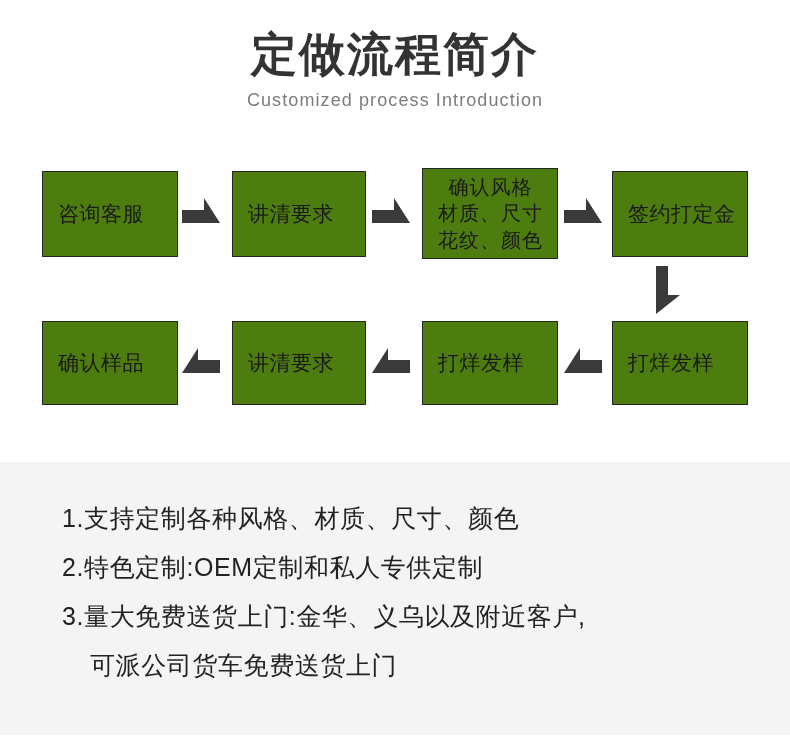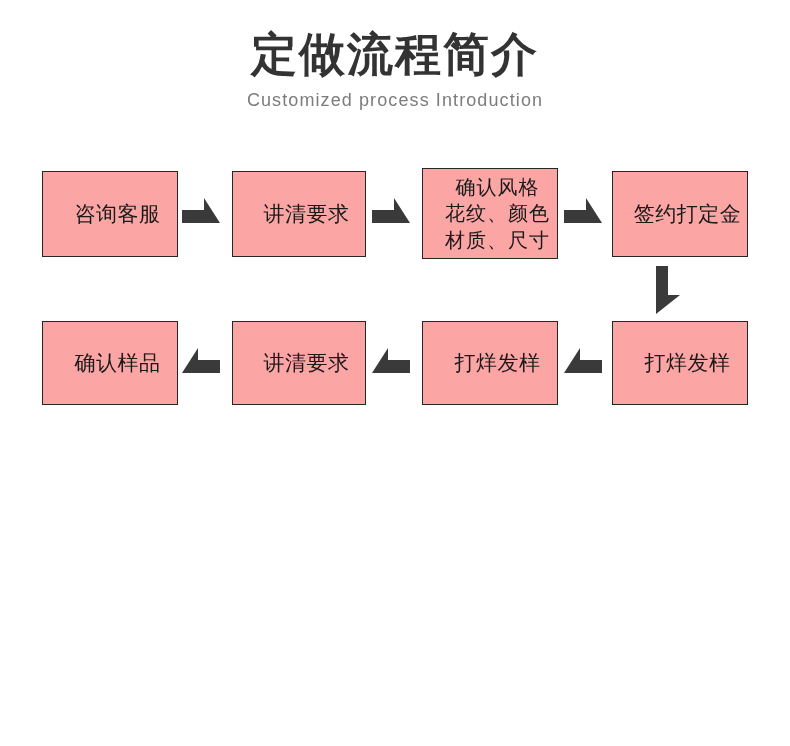--- a/index.html
+++ b/index.html
@@ -54,25 +54,25 @@
     position: absolute;
     left: 0;
     top: 0;
     width: 790px;
     height: 462px;
   }
   .box {
     position: absolute;
     box-sizing: border-box;
     border: 1.6px solid #262626;
-    background: #fca5a5;
+    background: #4d7c0f;
     color: #1a1a1a;
     display: flex;
     align-items: center;
-    justify-content: center;
+    justify-content: flex-start;
     text-align: center;
     font-size: 21px;
     line-height: 1.22;
     letter-spacing: 0.5px;
     padding-left: 15px;
   }
   .box.multi {
     font-size: 20px;
     line-height: 1.32;
     letter-spacing: 1px;
@@ -168,22 +168,22 @@
 
     <div class="arrow a2">
       <svg width="38" height="26" viewBox="0 0 38 26" aria-hidden="true">
         <path d="M0 12 L22 12 L22 0 L38 25 L0 25 Z" fill="currentColor"></path>
       </svg>
     </div>
 
     <div class="box b3 multi">
       <div>
         <span class="box-line">确认风格</span>
+        <span class="box-line">材质、尺寸</span>
         <span class="box-line">花纹、颜色</span>
-        <span class="box-line">材质、尺寸</span>
       </div>
     </div>
 
     <div class="arrow a3">
       <svg width="38" height="26" viewBox="0 0 38 26" aria-hidden="true">
         <path d="M0 12 L22 12 L22 0 L38 25 L0 25 Z" fill="currentColor"></path>
       </svg>
     </div>
 
     <div class="box b4">
@@ -225,14 +225,22 @@
         <path d="M38 12 L16 12 L16 0 L0 25 L38 25 Z" fill="currentColor"></path>
       </svg>
     </div>
 
     <div class="box b8">
       <span class="box-line">打烊发样</span>
     </div>
 
   </div>
 
+  <div class="notes">
+    <div class="notes-list">
+      <div class="note">1.支持定制各种风格、材质、尺寸、颜色</div>
+      <div class="note">2.特色定制:OEM定制和私人专供定制</div>
+      <div class="note">3.量大免费送货上门:金华、义乌以及附近客户,</div>
+      <div class="note-cont">可派公司货车免费送货上门</div>
+    </div>
+  </div>
 
 </div>
 
 </body></html>

